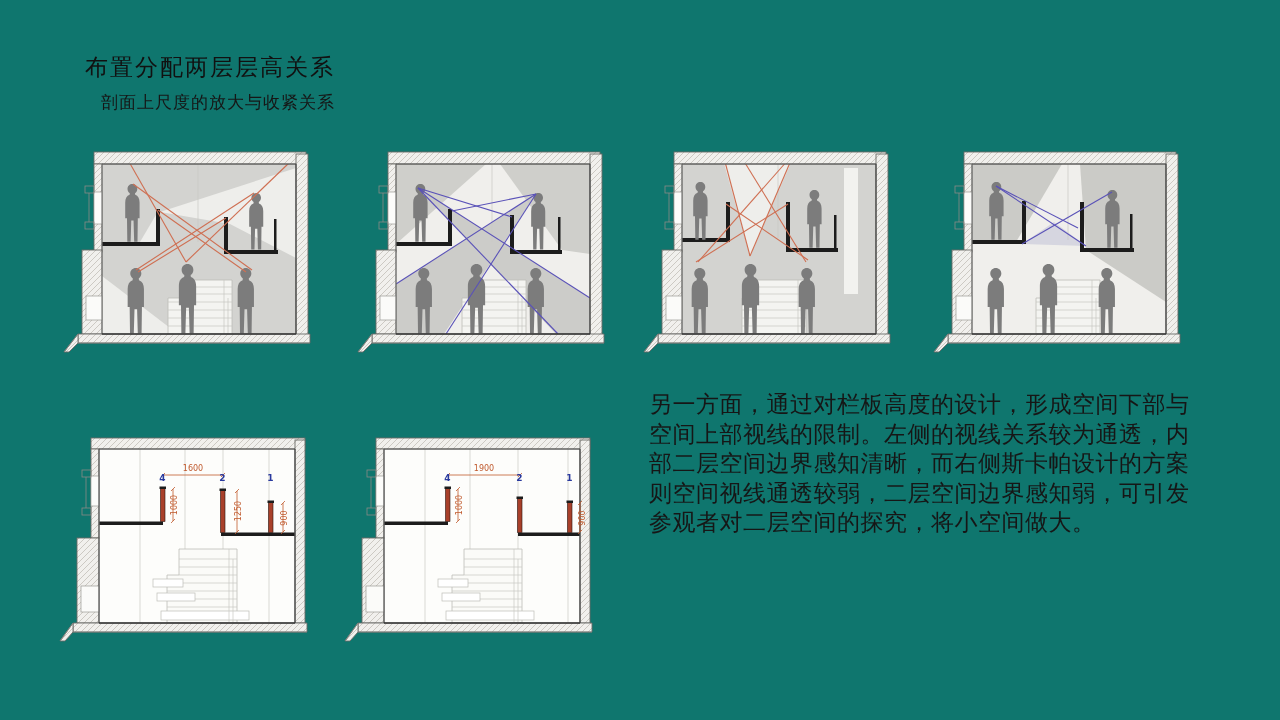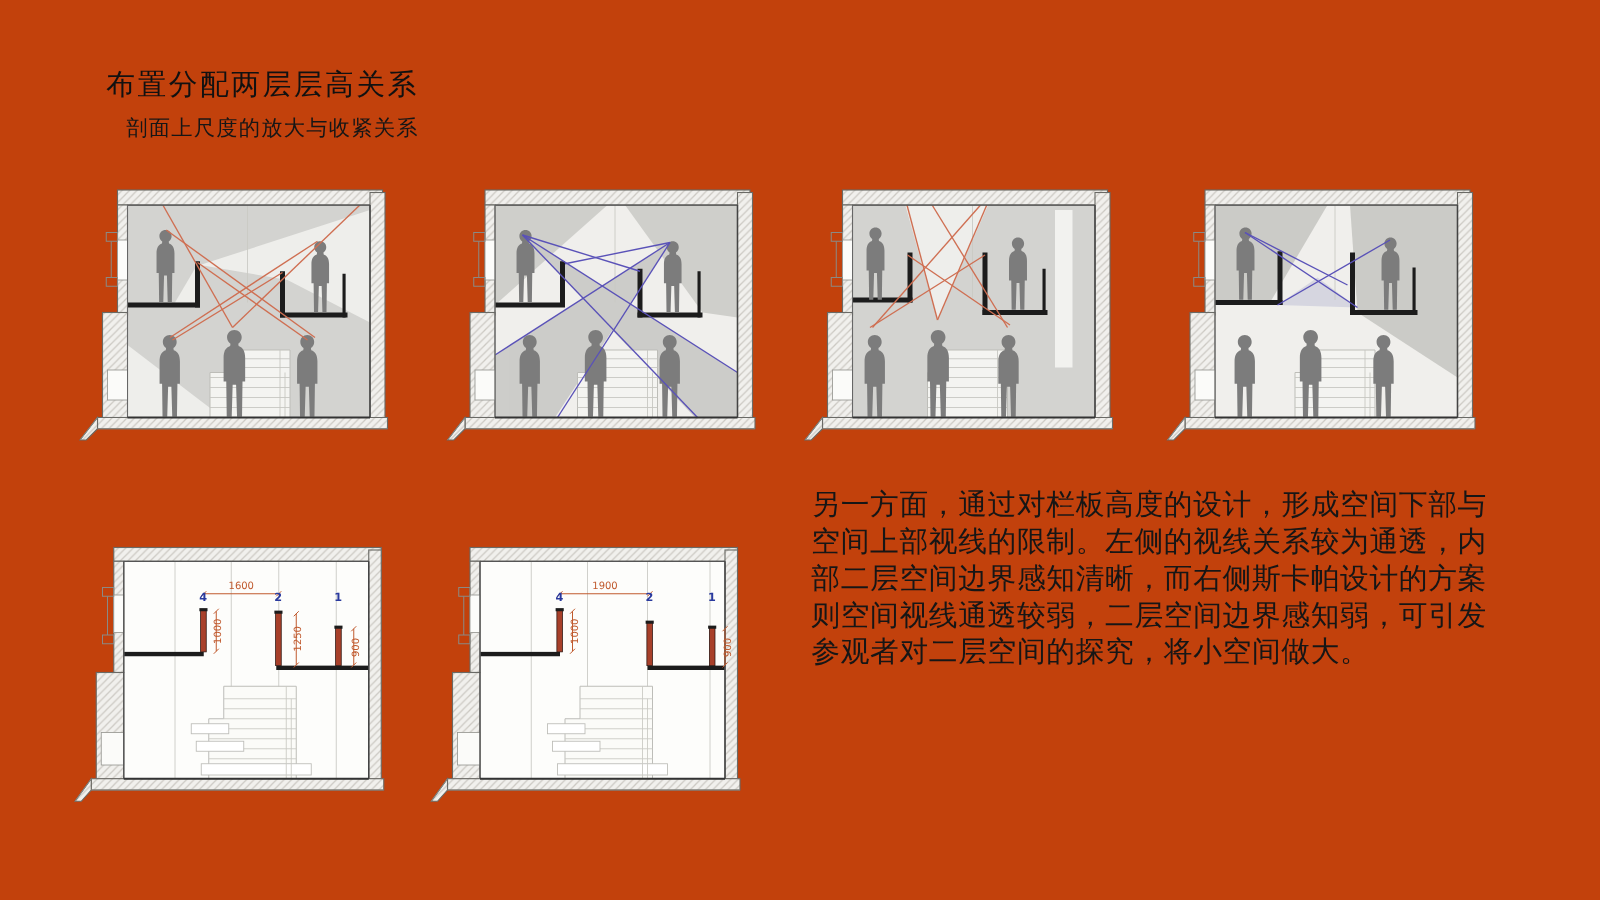--- a/index.html
+++ b/index.html
@@ -1,16 +1,16 @@
 <!DOCTYPE html>
 <html><head>
 <meta charset="utf-8">
 <style>
   html,body{margin:0;padding:0;background:#ffffff;}
-  .slide{position:relative;width:1280px;height:720px;background:#c2410c;overflow:hidden;
+  .slide{position:relative;width:1280px;height:720px;background:#0f766e;overflow:hidden;
          font-family:"DejaVu Sans",sans-serif;color:#1b1b1b;}
   .page-title{position:absolute;left:85px;top:52px;font-family:"DejaVu Serif","Liberation Serif",serif;
          font-size:23px;letter-spacing:2px;color:#111;}
   .page-subtitle{position:absolute;left:85px;top:91px;font-family:"DejaVu Serif","Liberation Serif",serif;
          font-size:17px;letter-spacing:1px;color:#161616;margin-left:16px;}
   .diagram{position:absolute;}
   .d-top{width:282px;height:230px;top:138px;}
   .d-bot{width:282px;height:245px;top:418px;}
   .commentary{position:absolute;left:649px;top:390px;width:542px;
          font-size:23px;line-height:29.5px;letter-spacing:.5px;color:#161616;}

